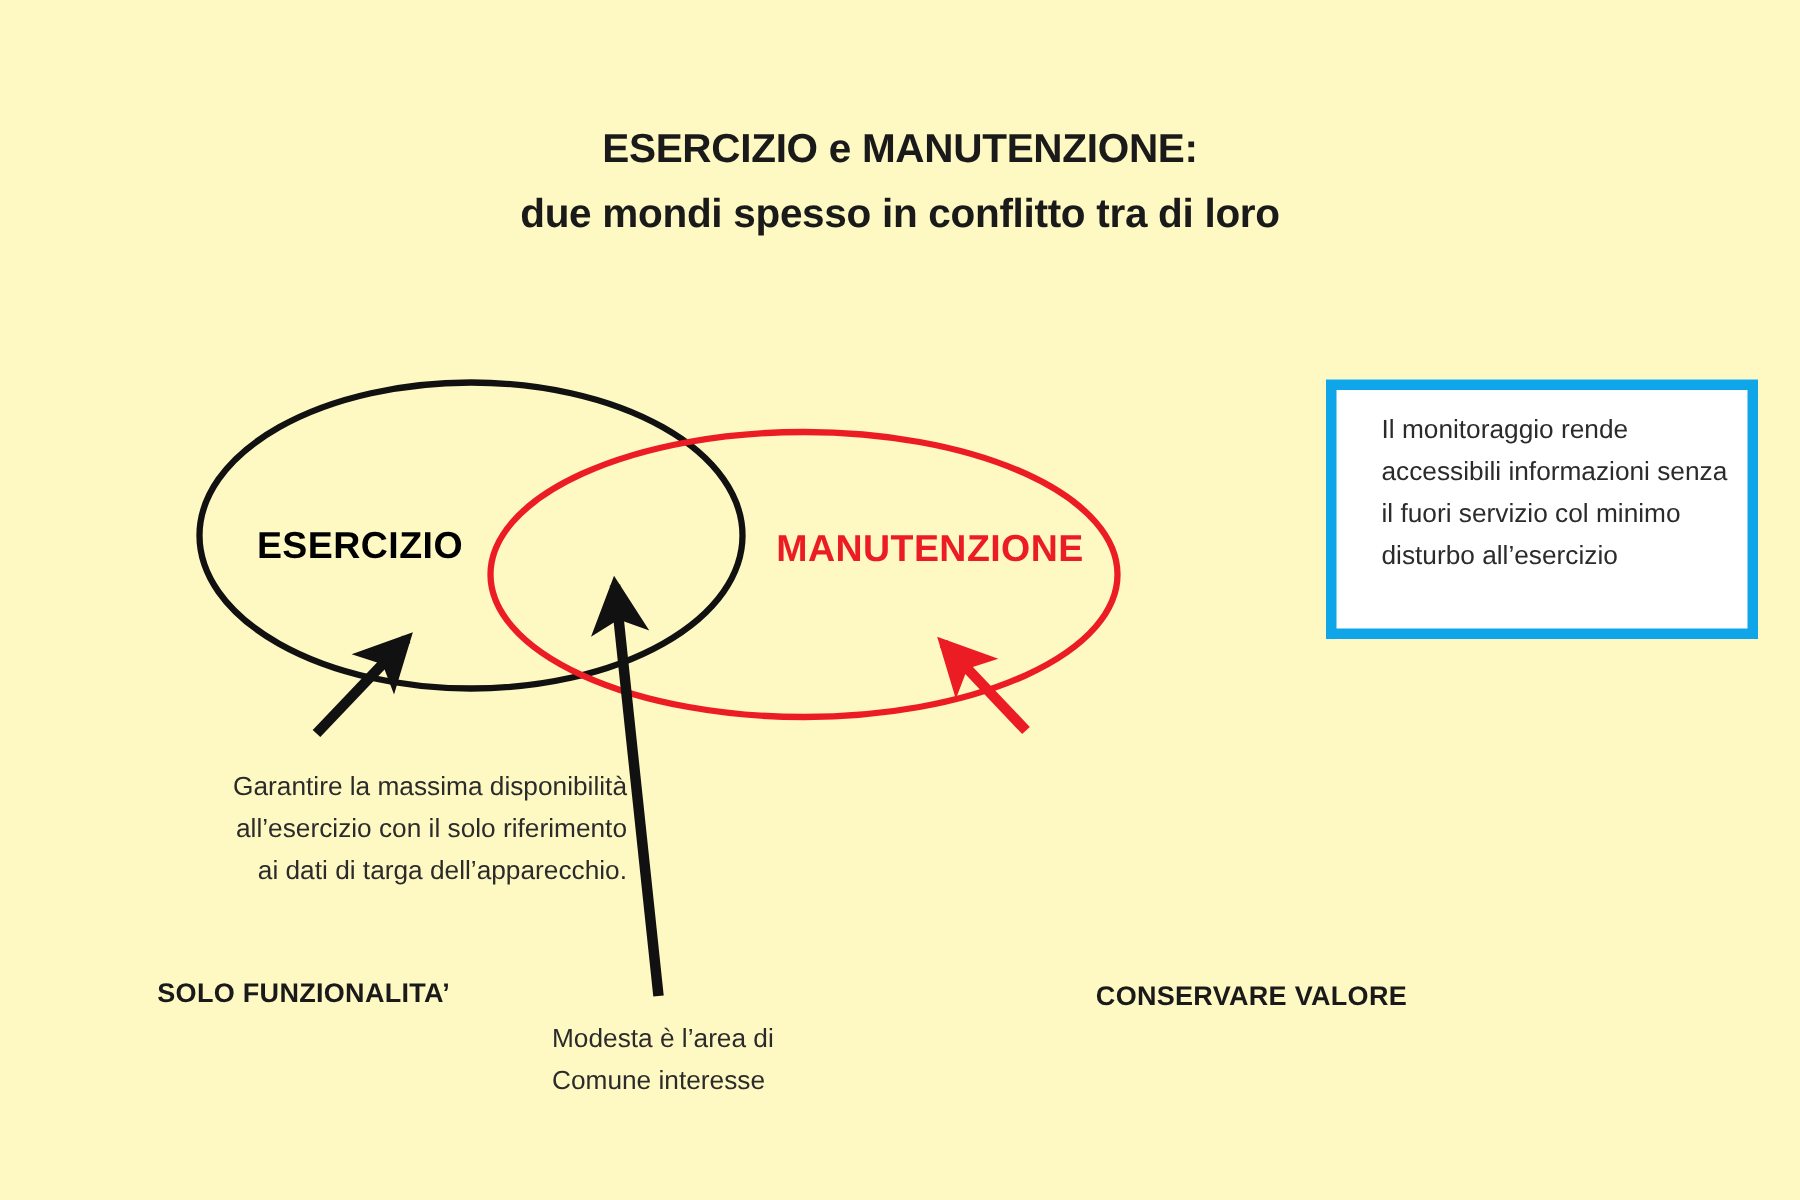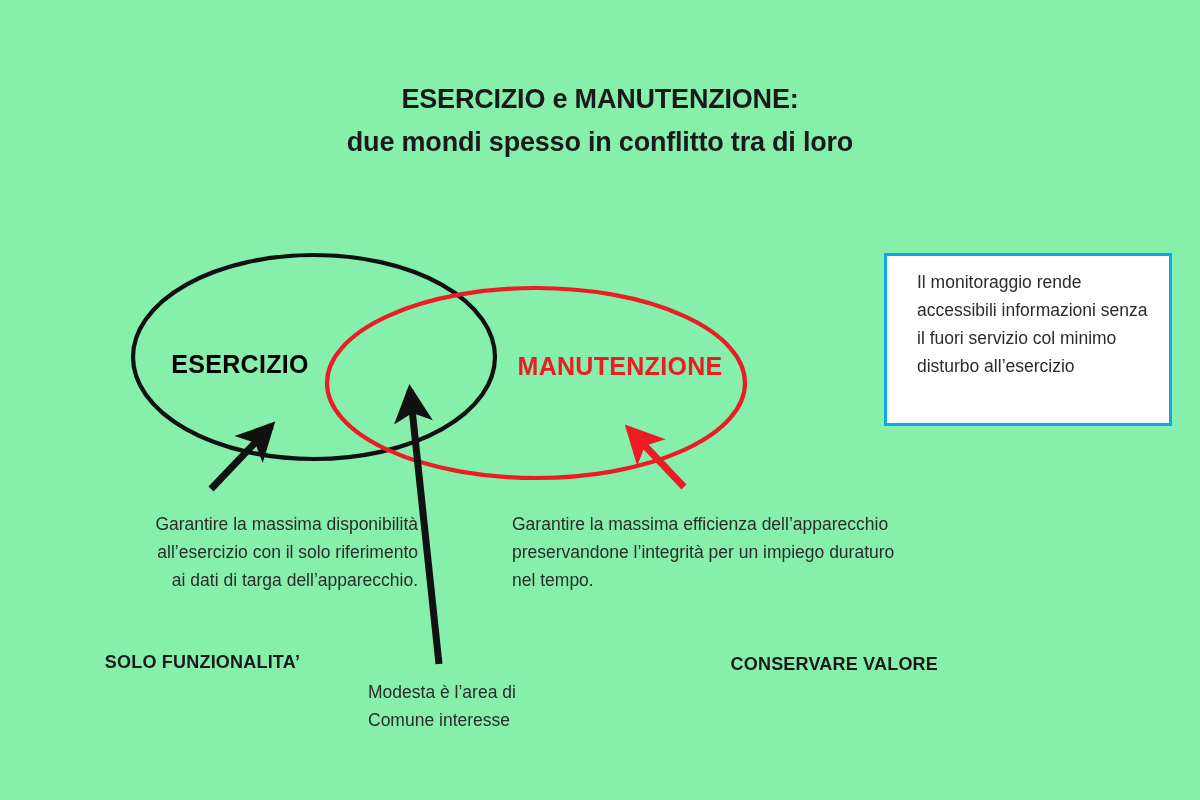--- a/index.html
+++ b/index.html
@@ -12,21 +12,21 @@
     width: 1200px;
     height: 800px;
     overflow: hidden;
     font-family: "Liberation Sans", sans-serif;
     color: #231f20;
   }
   #slide {
     position: relative;
     width: 1200px;
     height: 800px;
-    background: #86efac;
+    background: #fef9c3;
   }
 
   
   .title-block {
     position: absolute;
     left: 0;
     top: 78px;
     width: 1200px;
     text-align: center;
     font-weight: bold;
@@ -70,21 +70,21 @@
     color: #ec1c24;
   }
 
   
   #red-box {
     position: absolute;
     left: 884px;
     top: 253px;
     width: 288px;
     height: 173px;
-    border: 3px solid #0ea5e9;
+    border: 7px solid #0ea5e9;
     box-sizing: border-box;
     background: #ffffff;
   }
   #red-box-text {
     position: absolute;
     left: 30px;
     top: 12px;
     width: 240px;
     font-size: 17.5px;
     line-height: 28px;
@@ -173,21 +173,18 @@
 
   <div id="red-box">
     <div id="red-box-text">Il monitoraggio rende accessibili informazioni senza il fuori servizio col minimo disturbo all’esercizio</div>
   </div>
 
   <div class="body-text" id="text-left">Garantire la massima disponibilità
 all’esercizio con il solo riferimento
 ai dati di targa dell’apparecchio.</div>
   <div class="emphasis" id="emphasis-left">SOLO FUNZIONALITA’</div>
 
-  <div class="body-text" id="text-right">Garantire la massima efficienza dell’apparecchio
-preservandone l’integrità per un impiego duraturo
-nel tempo.</div>
   <div class="emphasis" id="emphasis-right">CONSERVARE VALORE</div>
 
   <div class="body-text" id="text-center">Modesta è l’area di
 Comune interesse</div>
 
 </div>
 
 </body></html>

